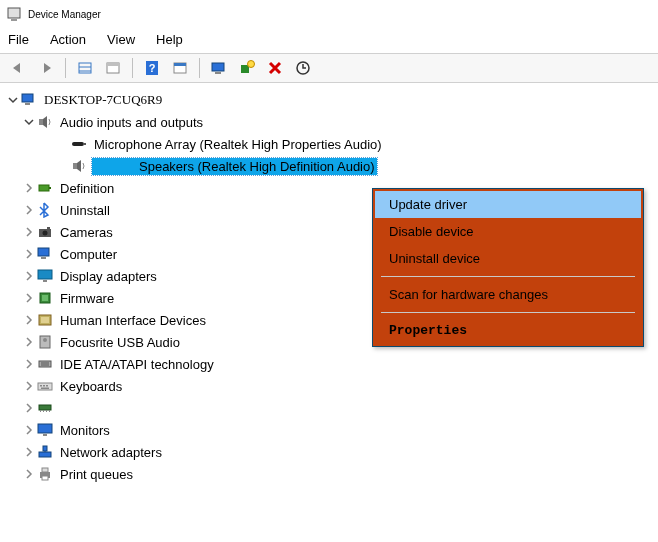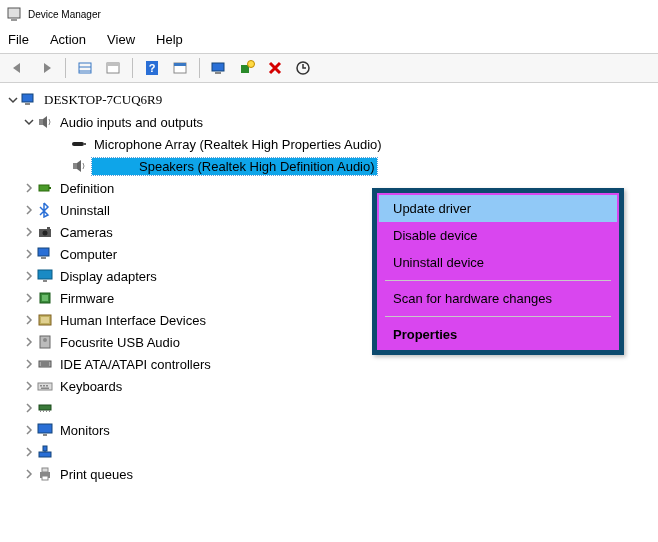--- a/index.html
+++ b/index.html
@@ -83,34 +83,34 @@
   .indent-3 { padding-left: 52px; }
   .selected .label {
     background: #0ea5e9;
     outline: 1px dotted #5aa0d8;
     padding-left: 47px;
   }
   .ctx-menu {
     position: absolute;
     left: 372px;
     top: 188px;
-    width: 252px;
-    background: #d946ef;
-    border: 5px solid #0c4a6e;
+    width: 272px;
+    background: #c2410c;
+    border: 1px solid #0c4a6e;
     box-shadow: 2px 2px 4px rgba(0,0,0,.25);
     padding: 2px;
   }
   .ctx-item {
     padding: 6px 14px;
     cursor: default;
   }
   .ctx-item.hover {
     background: #91c9f7;
   }
-  .ctx-item.bold { font-weight: 700; }
+  .ctx-item.bold { font-weight: 700; font-family: Liberation Mono, monospace; }
   .ctx-sep {
     height: 1px;
     background: #c8c8c8;
     margin: 4px 6px;
   }
   svg { display: block; }
 </style>
 </head>
 <body>
 
@@ -384,21 +384,21 @@
           <path d="M3 1 L7 5 L3 9" stroke="#888" fill="none" stroke-width="1.5"></path>
         </svg>
       </span>
       <span class="icon">
         <svg width="16" height="16" viewBox="0 0 16 16">
           <rect x="2" y="5" width="12" height="6" fill="#aaa" stroke="#555"></rect>
           <line x1="4" y1="7" x2="12" y2="7" stroke="#555"></line>
           <line x1="4" y1="9" x2="12" y2="9" stroke="#555"></line>
         </svg>
       </span>
-      <span class="label">IDE ATA/ATAPI controllers</span>
+      <span class="label">IDE ATA/ATAPI technology</span>
     </div>
     <div class="node indent-1">
       <span class="expander">
         <svg width="10" height="10">
           <path d="M3 1 L7 5 L3 9" stroke="#888" fill="none" stroke-width="1.5"></path>
         </svg>
       </span>
       <span class="icon">
         <svg width="16" height="16" viewBox="0 0 16 16">
           <rect x="1" y="5" width="14" height="7" fill="#ddd" stroke="#888"></rect>
@@ -446,20 +446,21 @@
           <path d="M3 1 L7 5 L3 9" stroke="#888" fill="none" stroke-width="1.5"></path>
         </svg>
       </span>
       <span class="icon">
         <svg width="16" height="16" viewBox="0 0 16 16">
           <rect x="2" y="8" width="12" height="5" fill="#2a6fd6" stroke="#15457a"></rect>
           <rect x="6" y="2" width="4" height="5" fill="#2a6fd6" stroke="#15457a"></rect>
           <line x1="8" y1="7" x2="8" y2="8" stroke="#15457a"></line>
         </svg>
       </span>
+      <span class="label">Network adapters</span>
     </div>
     <div class="node indent-1">
       <span class="expander">
         <svg width="10" height="10">
           <path d="M3 1 L7 5 L3 9" stroke="#888" fill="none" stroke-width="1.5"></path>
         </svg>
       </span>
       <span class="icon">
         <svg width="16" height="16" viewBox="0 0 16 16">
           <rect x="3" y="6" width="10" height="6" fill="#888"></rect>

